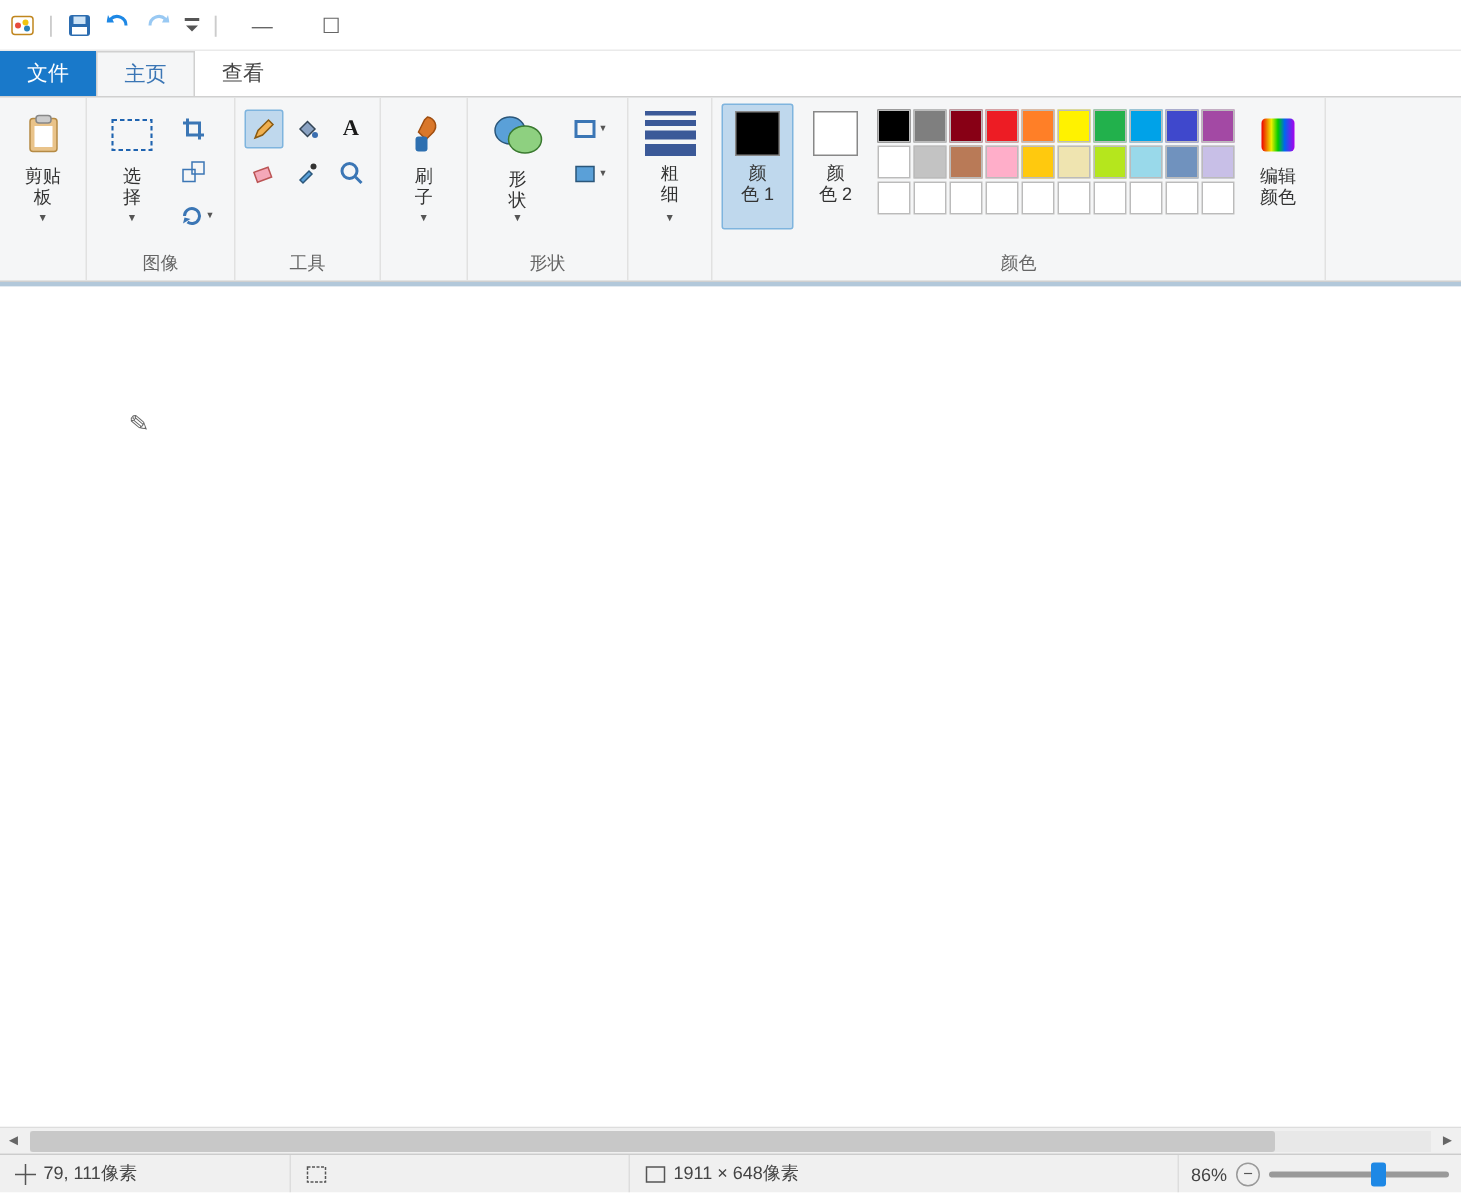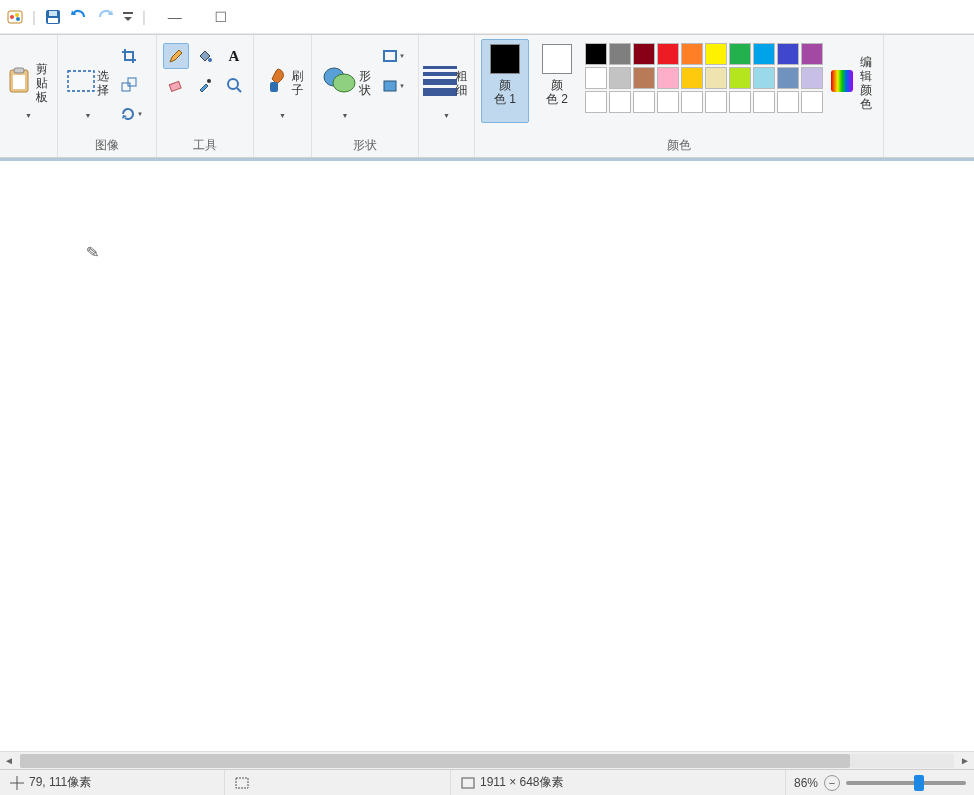--- a/index.html
+++ b/index.html
@@ -32,21 +32,21 @@
   .tab-file{background:var(--tab-active);color:#fff;}
   .tab-active{background:var(--ribbon-bg);border:1px solid var(--border);border-bottom:none;color:#3b76b5;}
   .tab-plain{color:#444;}
 
   
   .ribbon{background:var(--ribbon-bg);border-top:1px solid var(--border);border-bottom:1px solid var(--border);display:flex;height:124px;font-size:12px;}
   .group{display:flex;flex-direction:column;align-items:center;border-right:1px solid var(--ribbon-sep);padding:4px 6px 0 6px;position:relative;}
   .group-body{flex:1;display:flex;align-items:flex-start;}
   .group-label{font-size:12px;color:#666;padding:3px 0 3px 0;}
 
-  .bigbtn{width:48px;height:84px;display:flex;flex-direction:row;align-items:center;justify-content:flex-start;padding-top:4px;border:1px solid transparent;border-radius:2px;position:relative;}
+  .bigbtn{width:48px;height:84px;display:flex;flex-direction:column;align-items:center;justify-content:flex-start;padding-top:4px;border:1px solid transparent;border-radius:2px;position:relative;}
   .bigbtn .ico{width:32px;height:32px;display:flex;align-items:center;justify-content:center;margin-bottom:4px;}
   .bigbtn .lab{font-size:12px;color:#333;text-align:center;line-height:14px;}
   .bigbtn .drop{font-size:7px;color:#555;position:absolute;bottom:3px;left:50%;transform:translateX(-50%);}
 
   .toolgrid{display:grid;grid-template-columns:repeat(3,26px);grid-auto-rows:26px;gap:3px;align-content:start;}
   .toolbtn{width:26px;height:26px;display:flex;align-items:center;justify-content:center;border:1px solid transparent;border-radius:2px;}
   .toolbtn.on{border-color:var(--selbord);background:var(--selbox);}
   .mini{font-size:6px;color:#555;margin-left:1px;}
 
   .stroke-swatch{display:flex;flex-direction:column;gap:3px;margin-top:8px;}
@@ -69,21 +69,21 @@
   .pencil-cursor{position:absolute;left:86px;top:82px;font-size:16px;color:#666;transform:rotate(-5deg);}
 
   .hscroll{height:18px;background:#f0f0f0;border-top:1px solid #ddd;display:flex;align-items:center;}
   .hscroll .arrow{width:18px;text-align:center;color:#666;font-size:10px;}
   .hscroll .track{flex:1;height:14px;background:#e8e8e8;position:relative;margin:0 2px;}
   .hscroll .thumb{position:absolute;left:0;top:0;height:14px;width:830px;background:#c8c8c8;border-radius:2px;}
 
   
   .statusbar{height:26px;background:var(--statusbg);border-top:1px solid #ccc;display:flex;align-items:center;font-size:12px;color:#444;}
   .status-cell{display:flex;align-items:center;gap:5px;border-right:1px solid #ddd;height:100%;padding:0 10px;}
-  .status-cell:first-child{width:225px;}
+  .status-cell:first-child{width:194px;}
   .status-cell:nth-child(2){width:226px;}
   .status-cell:nth-child(3){flex:1;}
   .zoom-zone{display:flex;align-items:center;gap:6px;padding:0 8px;}
   .zoom-track{width:120px;height:4px;background:#999;border-radius:2px;position:relative;}
   .zoom-thumb{position:absolute;top:-6px;left:68px;width:10px;height:16px;background:#1e88e5;border-radius:2px;}
   .zoom-btn{width:16px;height:16px;border:1px solid #999;border-radius:8px;display:flex;align-items:center;justify-content:center;font-size:11px;color:#555;}
   svg{display:block}
 </style>
 </head>
 <body>
@@ -126,20 +126,25 @@
       </div>
       <span class="qat-sep">|</span>
     </div>
     <div class="win-btns">
       <div class="win-btn">—</div>
       <div class="win-btn">☐</div>
 
     </div>
   </div>
 
+  <div class="tabstrip">
+    <div class="tab tab-file">文件</div>
+    <div class="tab tab-active">主页</div>
+    <div class="tab tab-plain">查看</div>
+  </div>
 
   <div class="ribbon">
 
     <div class="group" style="width:58px">
       <div class="group-body">
         <div class="bigbtn">
           <div class="ico">
             <svg width="24" height="28">
                 <rect x="3" y="3" width="18" height="22" rx="2" fill="#e9c38a" stroke="#b58a44"></rect>
                 <rect x="7" y="1" width="10" height="5" rx="2" fill="#ccc" stroke="#888"></rect>

